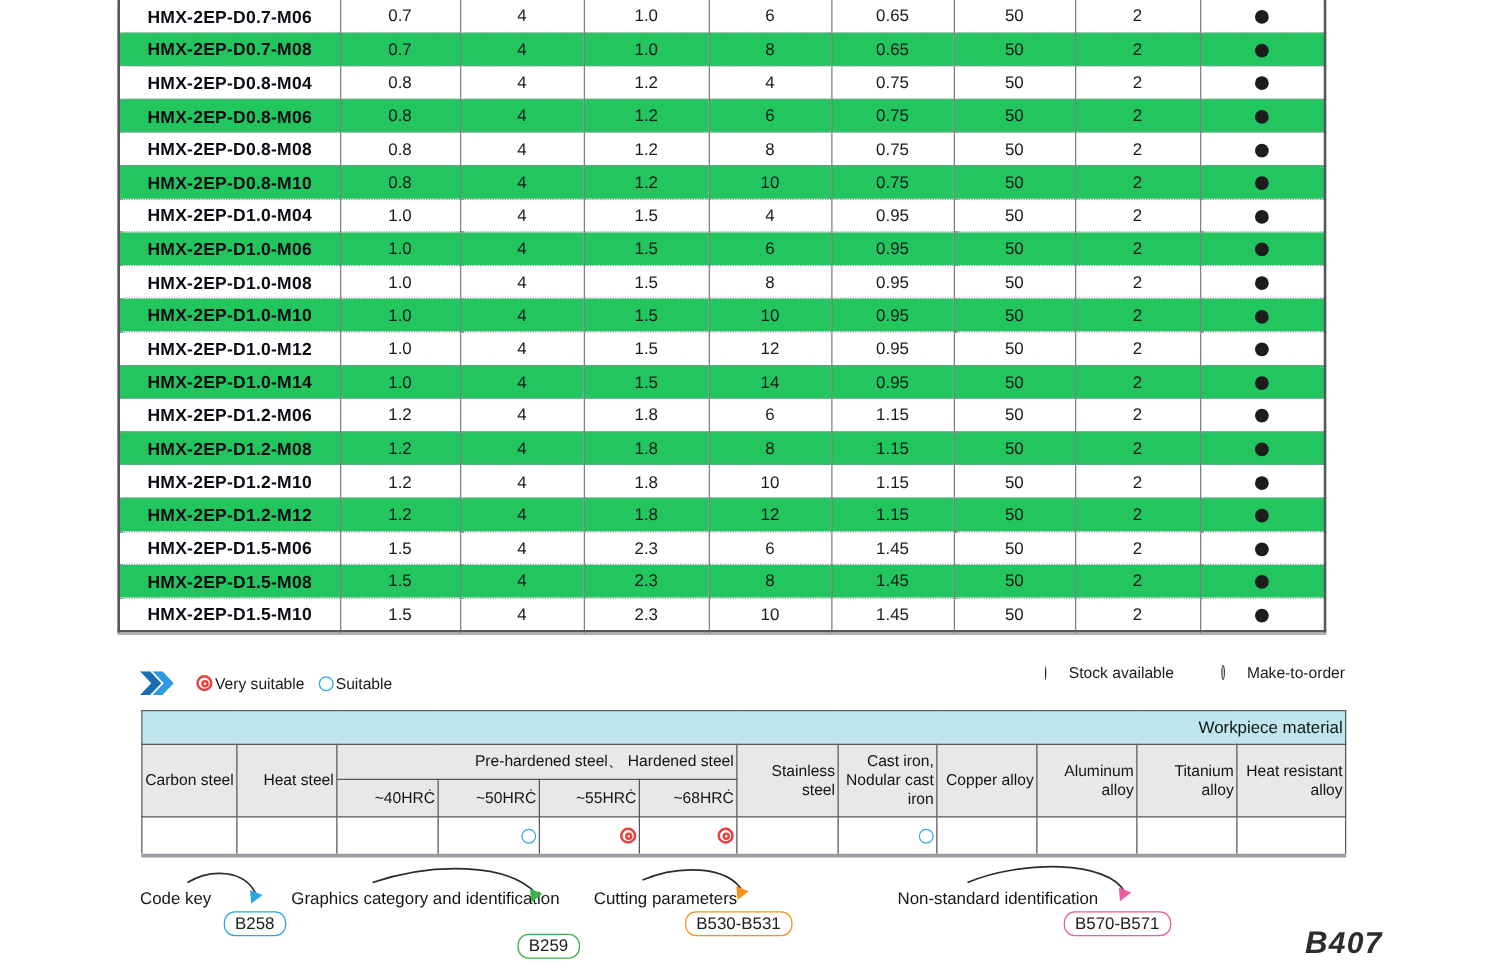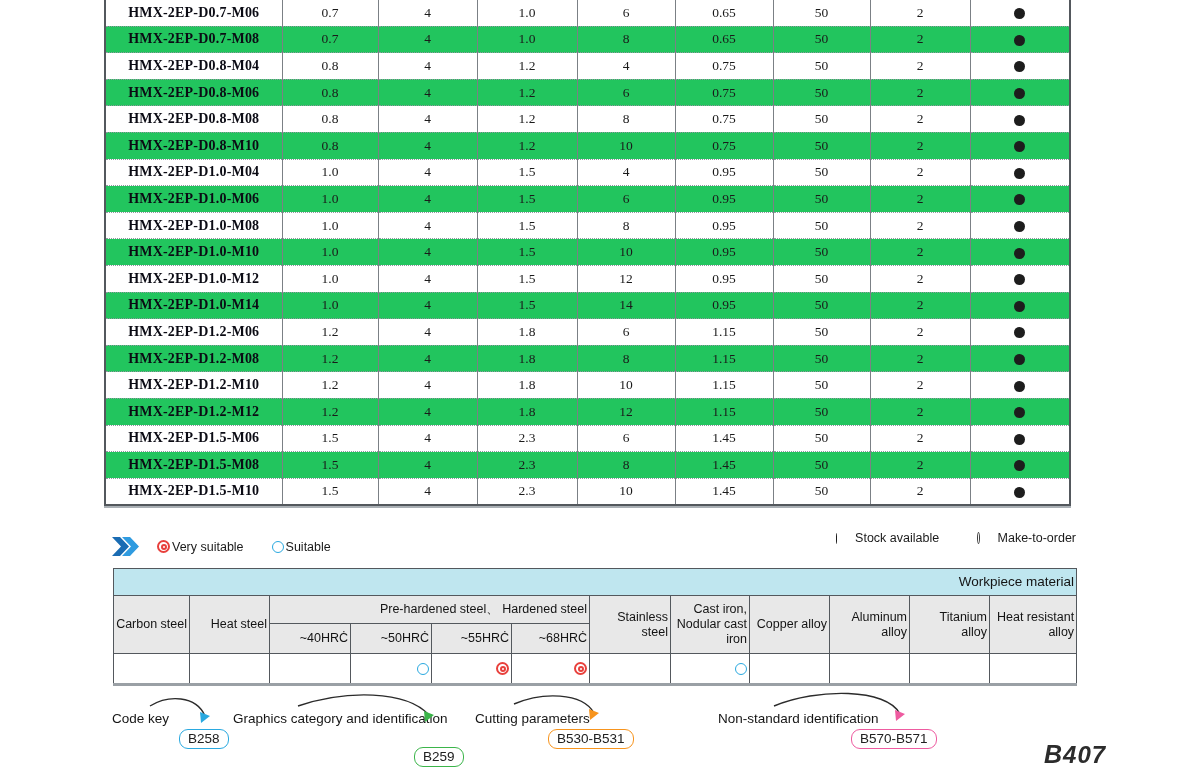--- a/index.html
+++ b/index.html
@@ -1,38 +1,38 @@
 <!DOCTYPE html>
 <html><head>
 <meta charset="utf-8">
 <style>
   html,body{margin:0;padding:0;background:#ffffff;}
   #page{position:relative;width:1188px;height:780px;background:#fff;overflow:hidden;
         font-family:"Liberation Sans", sans-serif;color:#1a1a1a;}
 
   
-  table.spec{position:absolute;left:104px;top:-1px;width:965px;border-collapse:collapse;
+  table.spec{position:absolute;left:94px;top:-1px;width:965px;border-collapse:collapse;
              table-layout:fixed;border:2px solid #53585d;border-top-width:1px;
-             box-shadow:0 2px 0 #aab0b5;font-family:Liberation Serif, serif;}
+             box-shadow:0 2px 0 #aab0b5;}
   .spec td{border-left:1px solid #7b8085;text-align:center;vertical-align:middle;
            font-size:13.5px;height:25.6px;padding:0;color:#1a1a1a;}
   .spec td:first-child{border-left:none;}
   .spec tr + tr td{border-top:1px dotted #8f989f;}
   .spec tr.alt{background:#22c55e;}
   .spec td.model{font-weight:bold;font-size:14px;color:#0b0b14;letter-spacing:.2px;}
   .dot{display:inline-block;width:11px;height:11px;border-radius:50%;background:#1d1d1d;vertical-align:middle;}
   .ring{display:inline-block;width:10px;height:10px;border-radius:50%;border:1.4px solid #3c3c3c;vertical-align:middle;background:#fff;}
 
   
   .stock-legend{position:absolute;top:531px;left:836px;width:240px;font-size:12.5px;
                 display:flex;align-items:center;gap:18px;white-space:nowrap;}
   .stock-legend .gap{width:14px;}
   .sec-head{position:absolute;left:112px;top:537px;display:flex;align-items:center;}
   .sec-title{font-size:17.5px;font-weight:bold;color:#0d0d0d;margin-left:8px;letter-spacing:.2px;}
-  .sec-legend{display:flex;align-items:center;font-size:12.5px;margin-left:10px;gap:20px;}
+  .sec-legend{display:flex;align-items:center;font-size:12.5px;margin-left:10px;gap:3px;}
   .sec-legend .item{display:flex;align-items:center;gap:2px;margin-left:8px;}
   .sym-very{display:inline-block;width:9px;height:9px;border:2px solid #e8403c;border-radius:50%;position:relative;background:#fff;vertical-align:middle;}
   .sym-very::after{content:'';position:absolute;left:1.5px;top:1.5px;width:2px;height:2px;border:2px solid #e8403c;border-radius:50%;}
   .sym-ok{display:inline-block;width:10px;height:10px;border:1.6px solid #2aa9e0;border-radius:50%;background:#fff;vertical-align:middle;}
 
   
   table.mat{position:absolute;left:113px;top:568px;width:963px;border-collapse:collapse;
             table-layout:fixed;border:1px solid #53585d;border-bottom:3px solid #9aa0a5;}
   .mat td{border:1px solid #53585d;text-align:right;vertical-align:middle;
           font-size:12.5px;line-height:1.18;padding:0 2px;color:#141414;}

